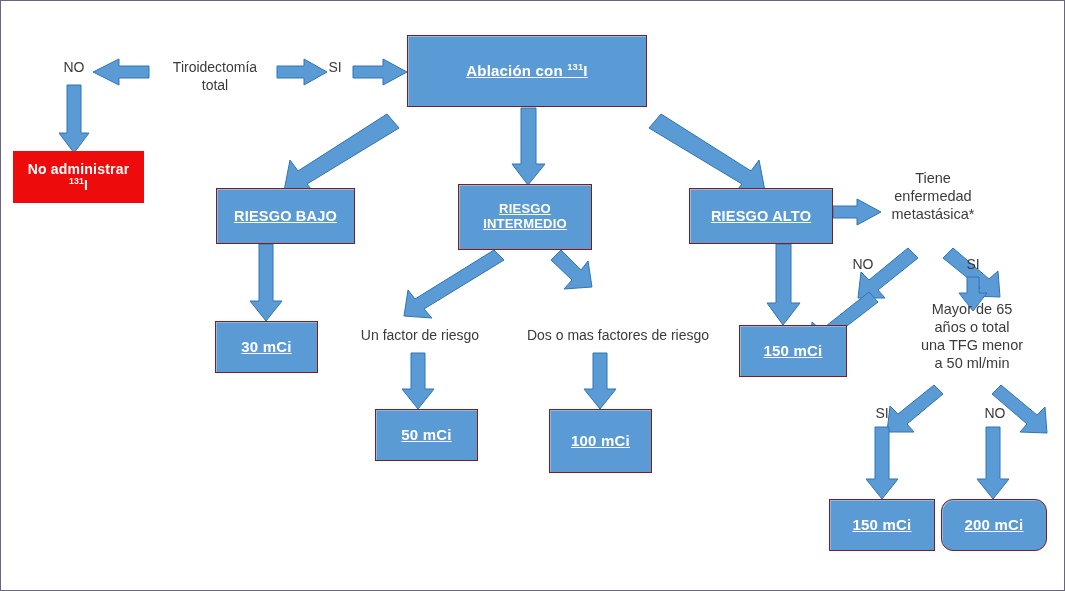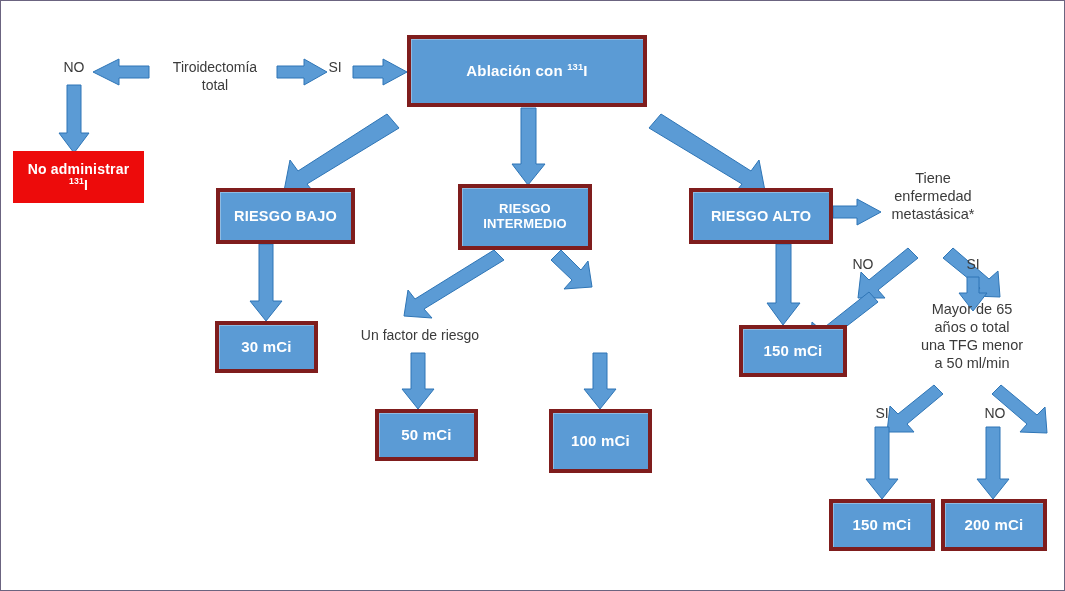--- a/index.html
+++ b/index.html
@@ -24,22 +24,23 @@
     align-items: center;
     justify-content: center;
     text-align: center;
     color: #ffffff;
     font-weight: bold;
     letter-spacing: 0.2px;
     line-height: 1.15;
   }
   .node.blue {
     background: #5b9bd5;
-    border: 4px solid #7f1d1d;
+    border: 1px solid #7f1d1d;
     box-shadow: inset 1px 1px 0 rgba(255,255,255,0.32);
+    text-decoration: underline;
   }
   .node.red {
     background: #ed0b0b;
     color: #ffffff;
     border: none;
   }
   .label {
     position: absolute;
     color: #3b3b3b;
     text-align: center;
@@ -137,20 +138,21 @@
     <div>una TFG menor</div>
     <div>a 50 ml/min</div>
   </div>
 
   <div class="label" style="left:861px; top:404px; width:40px; font-size:14px;">SI</div>
 
   <div class="label" style="left:972px; top:404px; width:44px; font-size:14px;">NO</div>
 
   <div class="label" style="left:343px; top:326px; width:152px; font-size:14px;">Un factor de riesgo</div>
 
+  <div class="label" style="left:506px; top:326px; width:222px; font-size:14px;">Dos o mas factores de riesgo</div>
 
   <div class="node red" style="left:12px; top:150px; width:131px; height:52px; font-size:14px;">
     <div>
       <span>No administrar</span><br>
       <span><sup>131</sup><span>I</span></span>
     </div>
   </div>
 
   <div class="node blue" style="left:406px; top:34px; width:240px; height:72px; font-size:15px;">
     <div>
@@ -173,15 +175,15 @@
   <div class="node blue" style="left:214px; top:320px; width:103px; height:52px; font-size:15px;">30 mCi</div>
 
   <div class="node blue" style="left:374px; top:408px; width:103px; height:52px; font-size:15px;">50 mCi</div>
 
   <div class="node blue" style="left:548px; top:408px; width:103px; height:64px; font-size:15px;">100 mCi</div>
 
   <div class="node blue" style="left:738px; top:324px; width:108px; height:52px; font-size:15px;">150 mCi</div>
 
   <div class="node blue" style="left:828px; top:498px; width:106px; height:52px; font-size:15px;">150 mCi</div>
 
-  <div class="node blue" style="left:940px; top:498px; width:106px; height:52px; font-size:15px;">200 mCi</div>
+  <div class="node blue" style="left:940px; top:498px; width:106px; height:52px; font-size:15px;border-radius:12px;">200 mCi</div>
 
 </div>
 
 </body></html>

